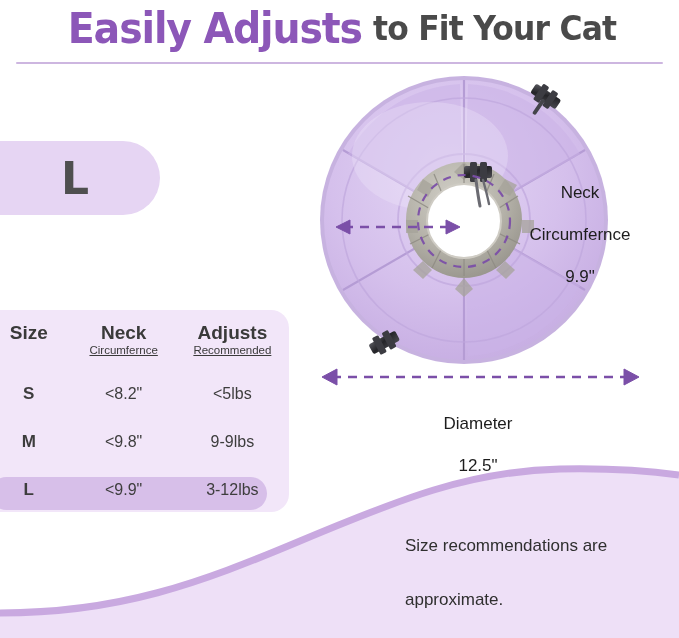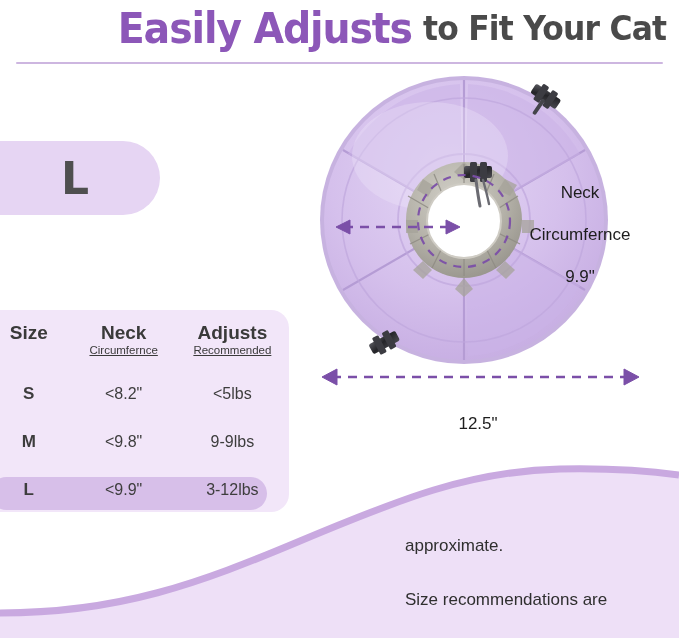--- a/index.html
+++ b/index.html
@@ -20,21 +20,21 @@
 
   
   .title-bar {
     position: absolute;
     left: 0;
     top: 2px;
     width: 679px;
     height: 52px;
     display: flex;
     align-items: center;
-    justify-content: flex-end;
+    justify-content: center;
     white-space: nowrap;
   }
   .title-strong {
     font-family: "DejaVu Sans", sans-serif;
     font-weight: 700;
     font-size: 42px;
     letter-spacing: -1.2px;
     color: #8C57B8;
     transform: scaleX(0.94);
     transform-origin: right center;
@@ -383,28 +383,29 @@
   </svg>
 
 
   <div class="ann-text ann-neck">
     <div>Neck</div>
     <div>Circumfernce</div>
     <div>9.9"</div>
   </div>
 
   <div class="ann-text ann-diameter">
+    <div>Diameter</div>
     <div>12.5"</div>
   </div>
 
   <svg class="wave" viewBox="0 0 679 175" preserveAspectRatio="none">
     <path d="M0,150 C120,150 200,120 300,78 C400,36 470,8 560,6 C610,5 650,8 679,12 L679,175 L0,175 Z" fill="#eee0f7"></path>
     <path d="M0,150 C120,150 200,120 300,78 C400,36 470,8 560,6 C610,5 650,8 679,12" fill="none" stroke="#c9a9e0" stroke-width="7"></path>
   </svg>
 
   <div class="note-text">
+    <div>Size recommendations are</div>
     <div>approximate.</div>
-    <div>Size recommendations are</div>
     
     
   </div>
 
 </div>
 
 </body></html>

